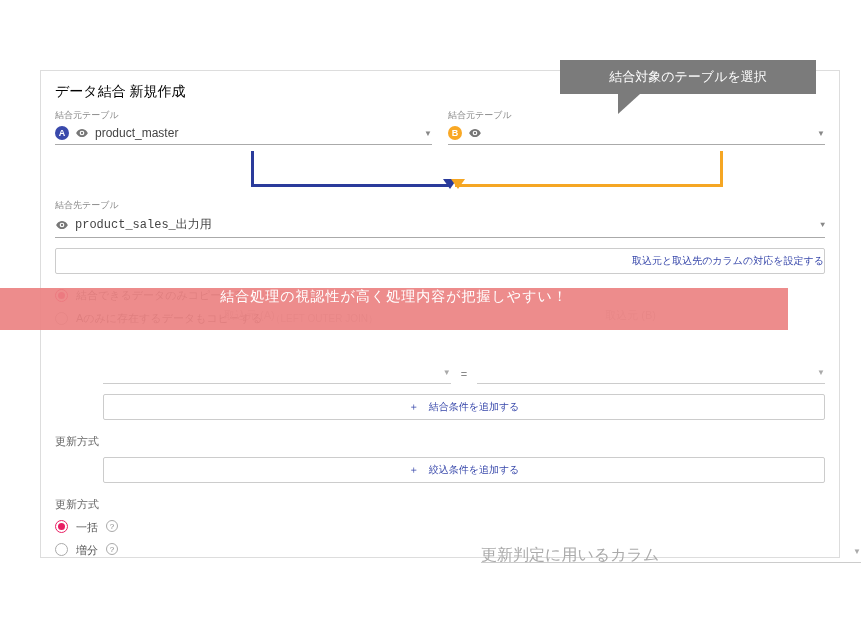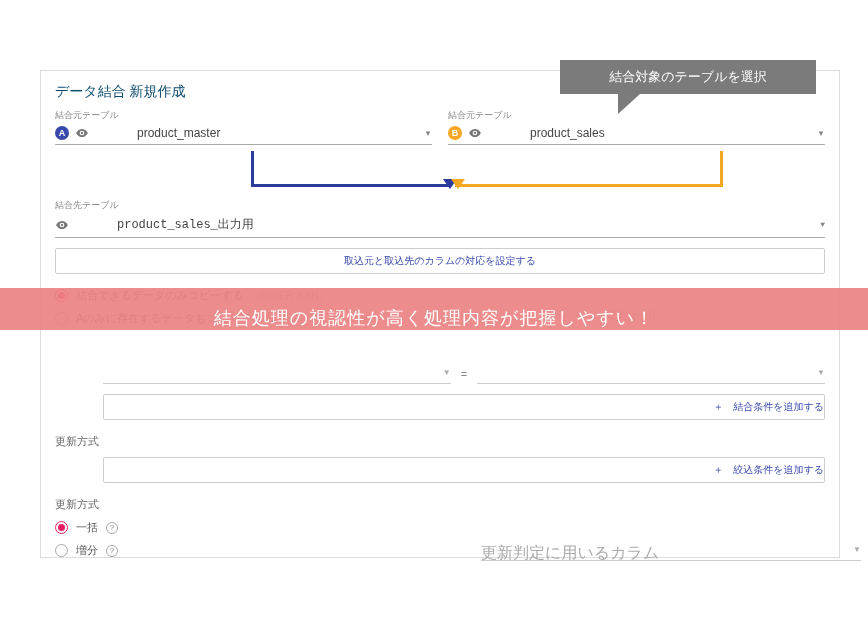--- a/index.html
+++ b/index.html
@@ -1,49 +1,49 @@
 <!DOCTYPE html>
 <html><head>
 <meta charset="utf-8">
 <style>
   * { box-sizing: border-box; margin: 0; padding: 0; }
   body { font-family: "Hiragino Sans", "Meiryo", sans-serif; font-size: 12px; color: #444; background: #fff; width: 868px; height: 618px; position: relative; overflow: hidden; }
   .panel { position: absolute; left: 40px; top: 70px; width: 800px; height: 488px; border: 1px solid #ddd; background: #fff; }
-  .panel-title { font-size: 14px; color: #0c4a6e; padding: 12px 14px 8px 14px; }
+  .panel-title { font-size: 14px; color: #000000; padding: 12px 14px 8px 14px; }
   .src-row { display: flex; gap: 16px; padding: 0 14px 6px 14px; }
   .src-col { flex: 1; display: flex; flex-direction: column; }
   .small-label { font-size: 9px; color: #888; margin-bottom: 2px; }
   .sel-line { display: flex; align-items: center; gap: 6px; border-bottom: 1px solid #aaa; padding: 2px 0 4px 0; position: relative; }
   .sel-line:after { content: "▼"; font-size: 8px; color: #888; position: absolute; right: 0; }
   .badge { width: 14px; height: 14px; border-radius: 50%; color: #fff; font-size: 9px; font-weight: bold; display: flex; align-items: center; justify-content: center; }
   .badge-a { background: #3949ab; }
   .badge-b { background: #f9a825; }
   .eye-icon svg { width: 14px; height: 14px; display: block; }
-  .sel-text { font-size: 12px; color: #444; flex: 1; margin-left: 42px; }
+  .sel-text { font-size: 12px; color: #444; flex: 1; }
   .arrows { position: relative; height: 44px; margin: 0 14px 4px 14px; }
   .arrow-blue { position: absolute; left: 196px; top: 0; width: 198px; height: 36px; border-left: 3px solid #2a3b9b; border-bottom: 3px solid #2a3b9b; }
   .arrow-orange { position: absolute; left: 400px; top: 0; width: 268px; height: 36px; border-right: 3px solid #f5a623; border-bottom: 3px solid #f5a623; }
   .arrow-head { position: absolute; left: 388px; top: 28px; width: 0; height: 0; border-left: 7px solid transparent; border-right: 7px solid transparent; border-top: 10px solid #2a3b9b; }
   .arrow-head2 { position: absolute; left: 396px; top: 28px; width: 0; height: 0; border-left: 7px solid transparent; border-right: 7px solid transparent; border-top: 10px solid #f5a623; }
   .dest-block { padding: 0 14px 6px 14px; font-family: Liberation Mono, monospace; }
-  .cfg-btn { margin: 4px 14px 10px 14px; border: 1px solid #ccc; border-radius: 2px; text-align: center; font-size: 10px; color: #3949ab; padding: 5px 0; background: #fff; }
+  .cfg-btn { margin: 4px 14px 10px 14px; border: 1px solid #ccc; border-radius: 2px; text-align: right; font-size: 10px; color: #3949ab; padding: 5px 0; background: #fff; }
   .radio-row { display: flex; align-items: center; gap: 8px; padding: 4px 14px; font-size: 11px; color: #555; }
   .radio { width: 13px; height: 13px; border: 1.5px solid #aaa; border-radius: 50%; display: flex; align-items: center; justify-content: center; flex-shrink: 0; }
   .radio.checked { border-color: #e91e63; }
   .radio.checked:after { content: ""; width: 7px; height: 7px; background: #e91e63; border-radius: 50%; }
   .hint { color: #bbb; font-size: 10px; }
-  .overlay-banner { position: absolute; left: 0; top: 288px; width: 868px; height: 42px; background: rgba(236, 130, 130, 0.92); display: flex; align-items: flex-end; justify-content: center; color: #fff; font-size: 18px; letter-spacing: 1px; }
+  .overlay-banner { position: absolute; left: 0; top: 288px; width: 788px; height: 42px; background: rgba(236, 130, 130, 0.92); display: flex; align-items: flex-start; justify-content: center; color: #fff; font-size: 14px; letter-spacing: 1px; }
   .faded-header { position: absolute; left: 54px; top: 308px; width: 772px; display: flex; justify-content: space-between; color: #bbb; font-size: 11px; }
   .cond-row { display: flex; align-items: center; gap: 10px; padding: 2px 14px 6px 62px; }
   .cond-sel { flex: 1; border-bottom: 1px solid #ccc; height: 20px; position: relative; }
   .cond-sel:after { content: "▼"; font-size: 8px; color: #aaa; position: absolute; right: 0; top: 4px; }
   .eq { color: #888; font-size: 11px; }
-  .add-btn { margin: 4px 14px 8px 62px; border: 1px solid #ccc; border-radius: 2px; text-align: right; font-size: 10px; color: #3949ab; padding: 5px 0; }
+  .add-btn { margin: 4px 14px 8px 62px; border: 1px solid #ccc; border-radius: 2px; text-align: center; font-size: 10px; color: #3949ab; padding: 5px 0; }
   .sec-label { font-size: 11px; color: #666; padding: 6px 14px 4px 14px; }
-  .upd-row { display: flex; align-items: center; gap: 8px; padding: 4px 14px; font-size: 11px; color: #555; }
+  .upd-row { display: flex; align-items: flex-start; gap: 8px; padding: 4px 14px; font-size: 11px; color: #555; }
   .help-icon { width: 12px; height: 12px; border-radius: 50%; border: 1px solid #aaa; font-size: 8px; color: #888; display: flex; align-items: center; justify-content: center; }
   .upd-col-sel { position: absolute; left: 440px; width: 380px; border-bottom: 1px solid #ccc; height: 20px; color: #aaa; font-size: 16px; padding-top: 2px; }
   .upd-col-sel:after { content: "▼"; font-size: 8px; color: #aaa; position: absolute; right: 0; top: 4px; }
   .callout { position: absolute; left: 560px; top: 60px; width: 256px; height: 34px; background: #7b7b7b; color: #fff; font-size: 13px; display: flex; align-items: center; justify-content: center; }
   .callout-tail { position: absolute; left: 618px; top: 94px; width: 0; height: 0; border-left: 0 solid transparent; border-right: 22px solid transparent; border-top: 20px solid #7b7b7b; }
 </style>
 </head>
 <body>
 
 <div class="panel">
@@ -64,21 +64,20 @@
     </div>
     <div class="src-col">
       <div class="small-label">結合元テーブル</div>
       <div class="sel-line">
         <div class="badge badge-b">B</div>
         <span class="eye-icon">
           <svg viewBox="0 0 24 24">
               <path fill="#777" d="M12 5c-7 0-10 7-10 7s3 7 10 7 10-7 10-7-3-7-10-7zm0 11a4 4 0 110-8 4 4 0 010 8zm0-6a2 2 0 100 4 2 2 0 000-4z"></path>
             </svg>
         </span>
-        <span class="sel-text">product_sales</span>
       </div>
     </div>
   </div>
 
   <div class="arrows">
     <div class="arrow-blue"></div>
     <div class="arrow-orange"></div>
     <div class="arrow-head"></div>
     <div class="arrow-head2"></div>
   </div>

